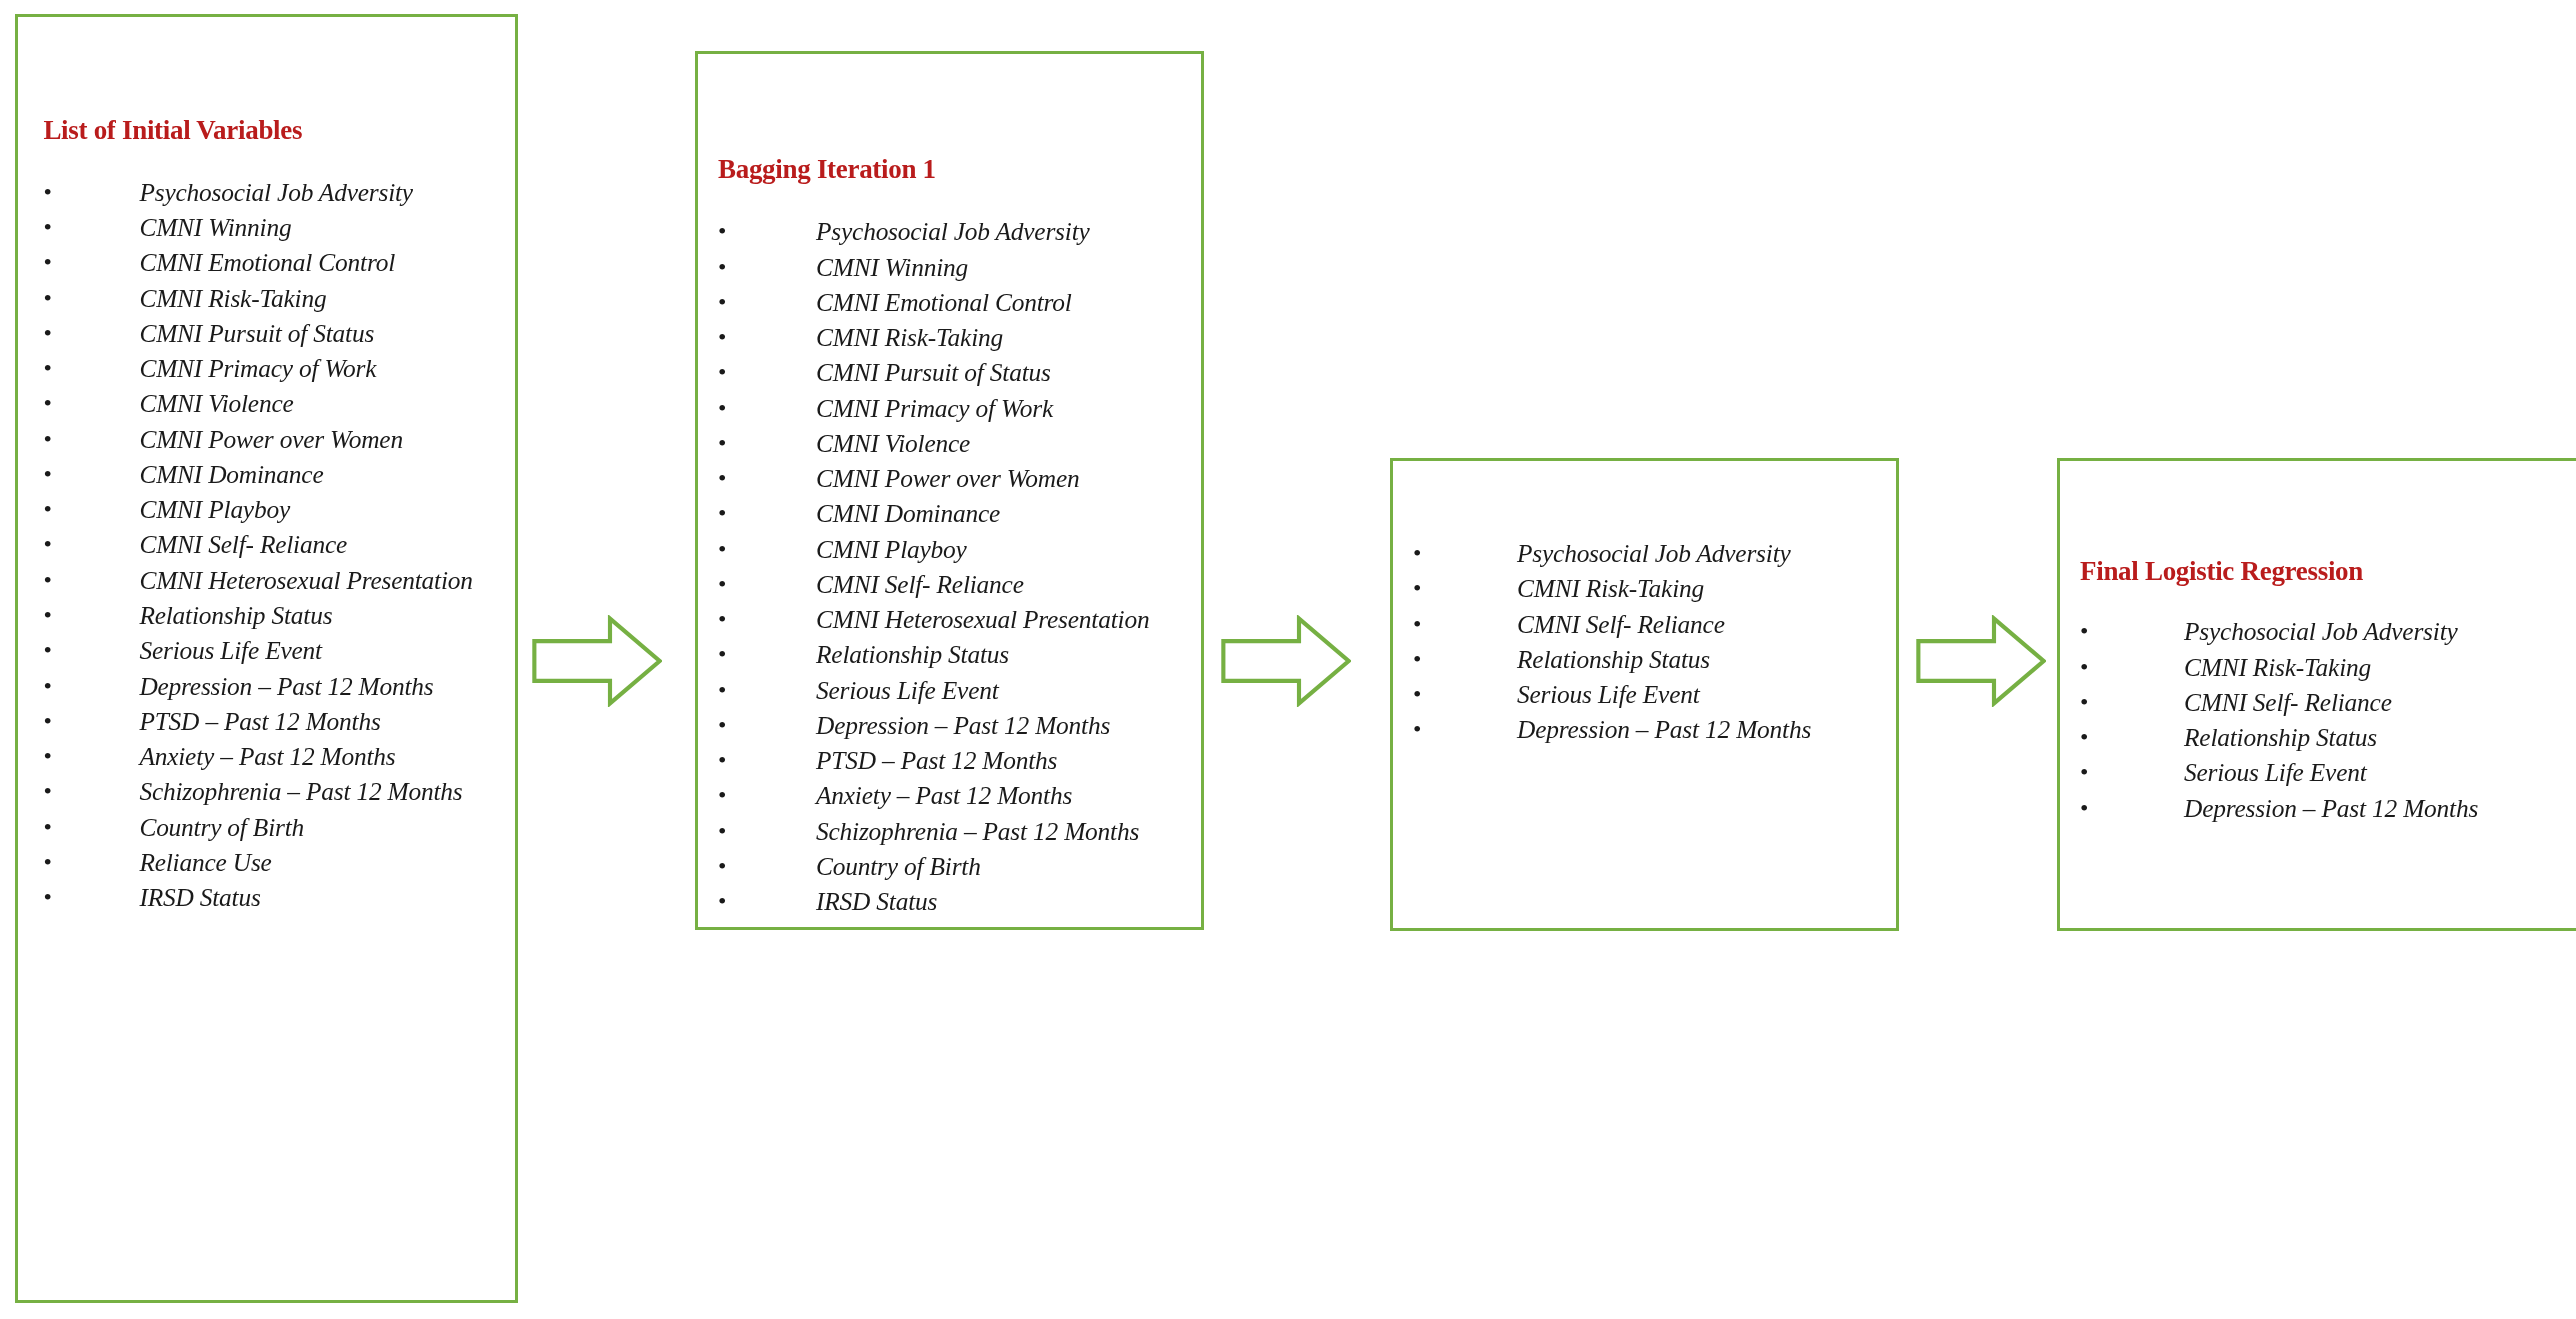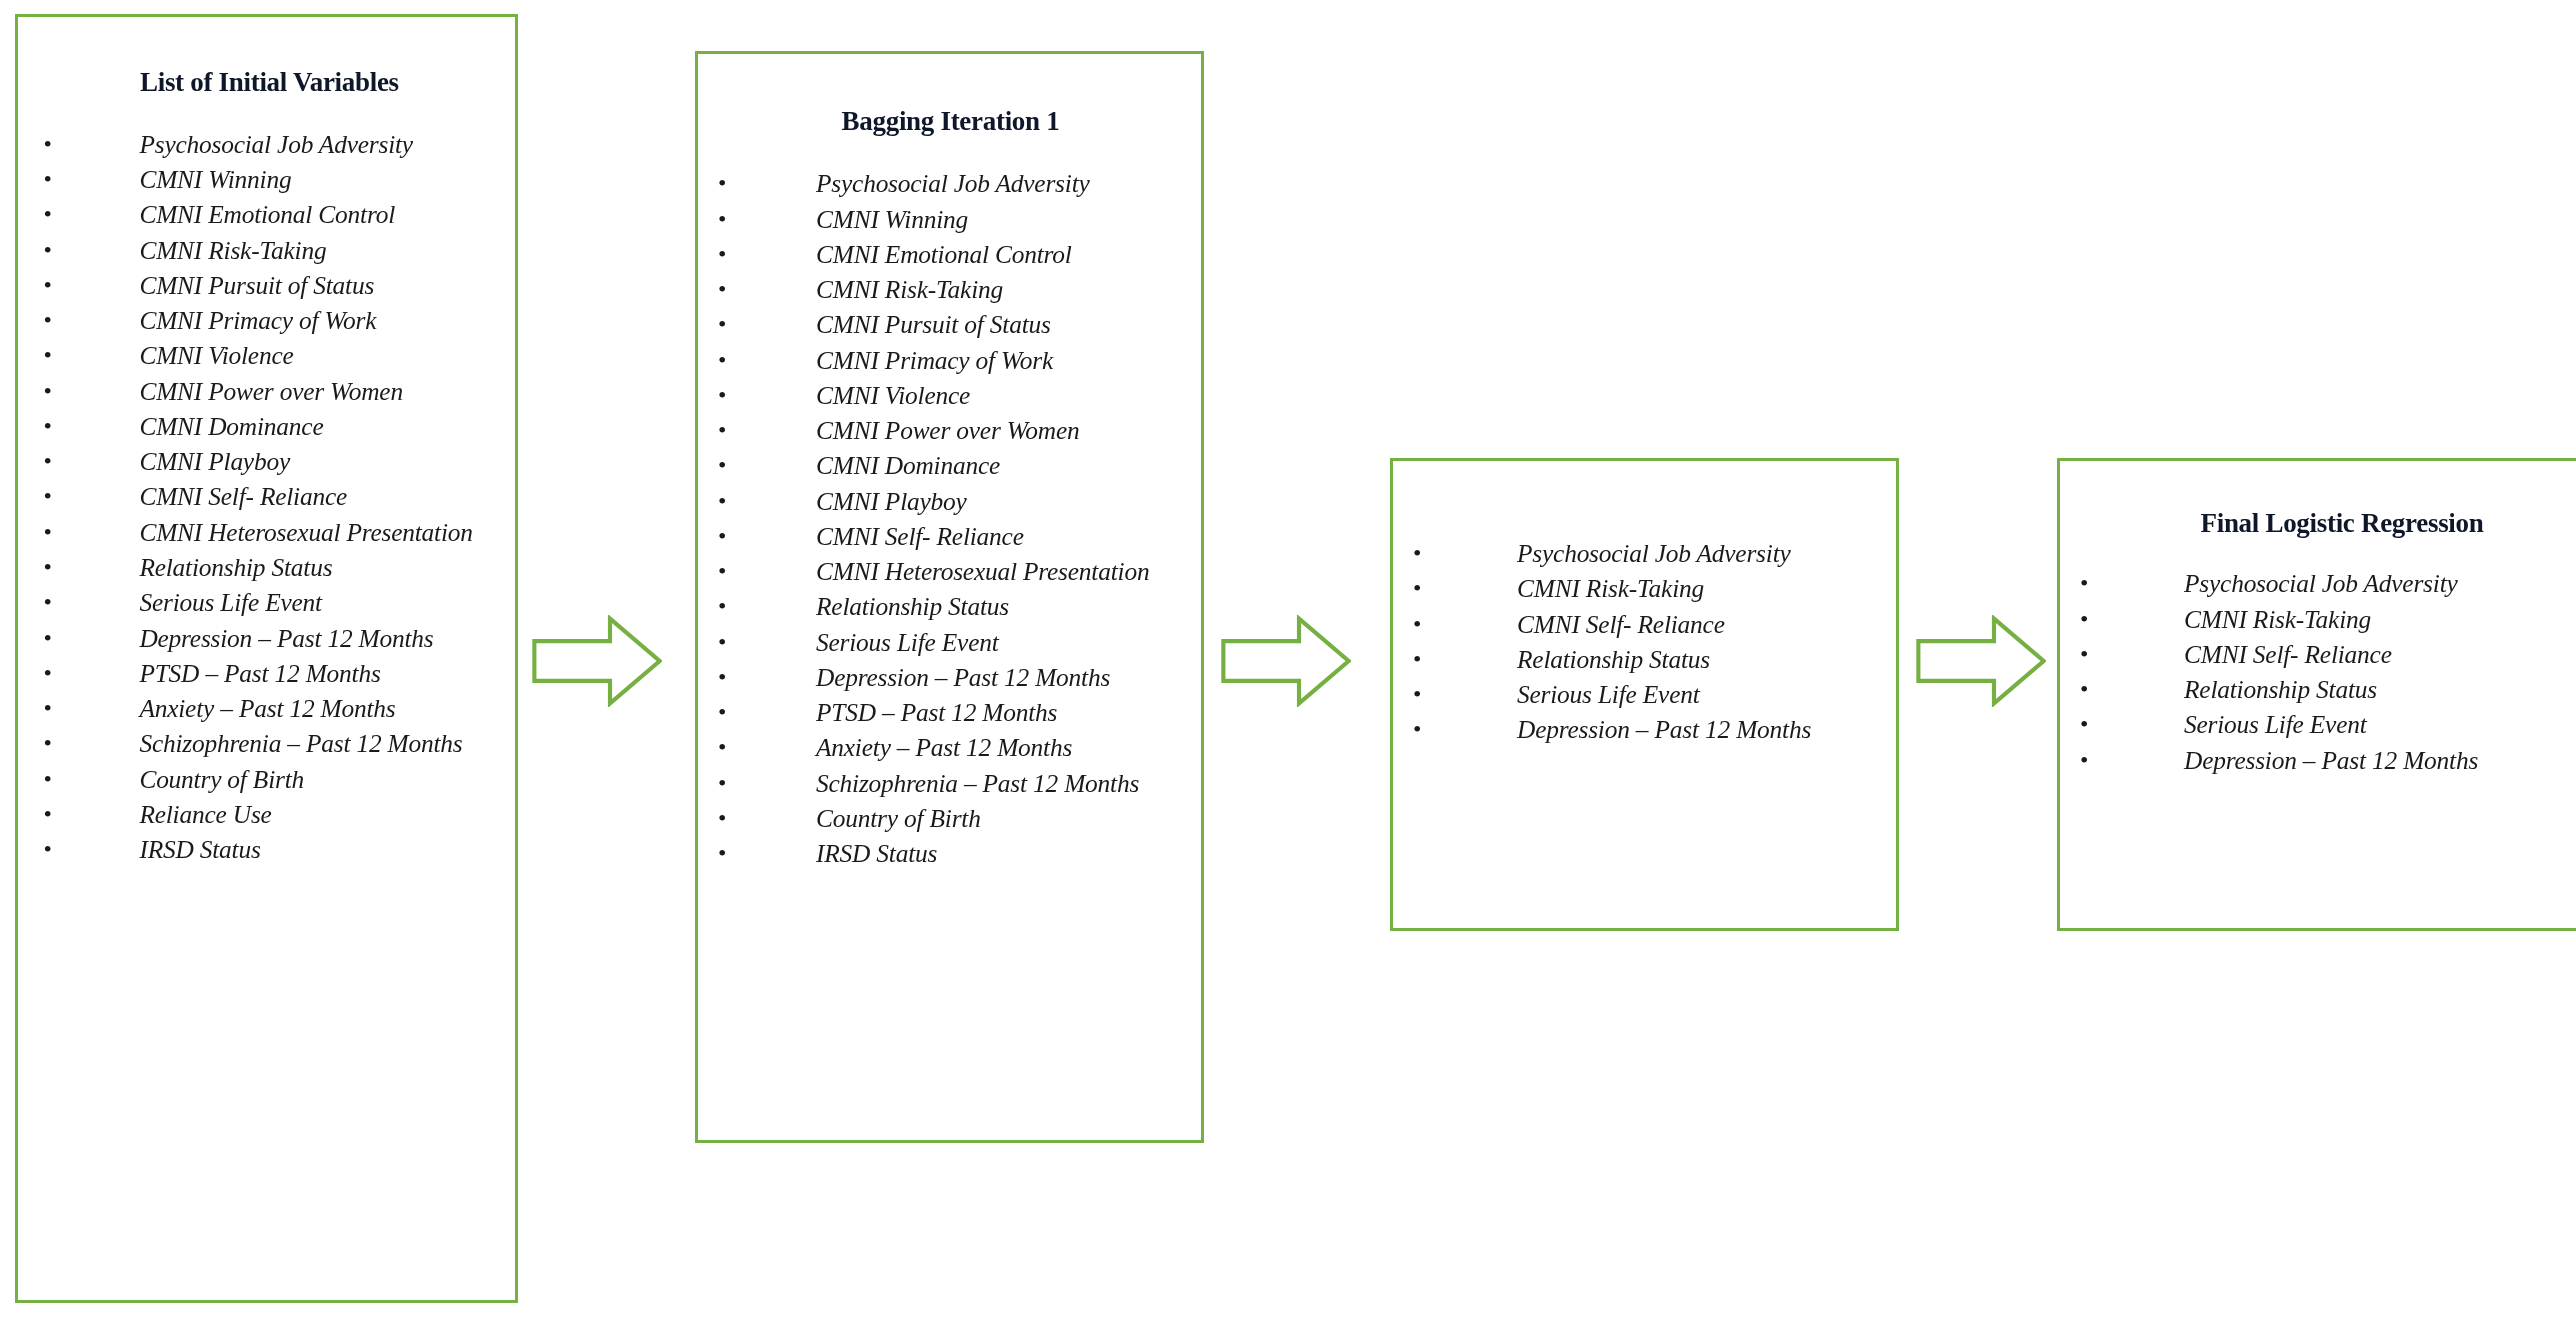--- a/index.html
+++ b/index.html
@@ -22,26 +22,27 @@
 
   
   .flow-box {
     position: absolute;
     box-sizing: border-box;
     border: 3px solid #76b043;
     background: #ffffff;
   }
 
   .box-title {
-    text-align: center;
+    text-align: left;
     font-weight: bold;
     font-size: 27px;
     line-height: 1.12;
     letter-spacing: -0.3px;
-    color: #0f172a;
+    color: #b91c1c;
+    margin-top: 48px;
   }
 
   
   ul.var-list {
     list-style: none;
     margin: 0;
     padding: 0;
   }
   ul.var-list li {
     position: relative;
@@ -64,21 +65,21 @@
     display: block;
     font-style: italic;
   }
 
   
   #box-initial        { left: 15.4px;   top: 13.6px;   width: 503px;  height: 1289px; }
   #box-initial .inner { padding: 50px 20px 0 25px; }
   #box-initial .list-wrap { margin-top: 33px; }
   #box-initial ul.var-list li { padding-left: 96px; }
 
-  #box-bag1        { left: 695px; top: 51px;  width: 509px;  height: 1092px; }
+  #box-bag1        { left: 695px; top: 51px;  width: 509px;  height: 879px; }
   #box-bag1 .inner { padding: 52px 18px 0 20px; }
   #box-bag1 .list-wrap { margin-top: 33px; }
   #box-bag1 ul.var-list li { padding-left: 98px; }
 
   #box-bag2        { left: 1390px; top: 458px; width: 509px;  height: 473px; }
   #box-bag2 .inner { padding: 47px 18px 0 20px; }
   #box-bag2 .list-wrap { margin-top: 31px; }
   #box-bag2 ul.var-list li { padding-left: 104px; }
 
   #box-final        { left: 2057px; top: 458px; width: 568px;  height: 473px; }

